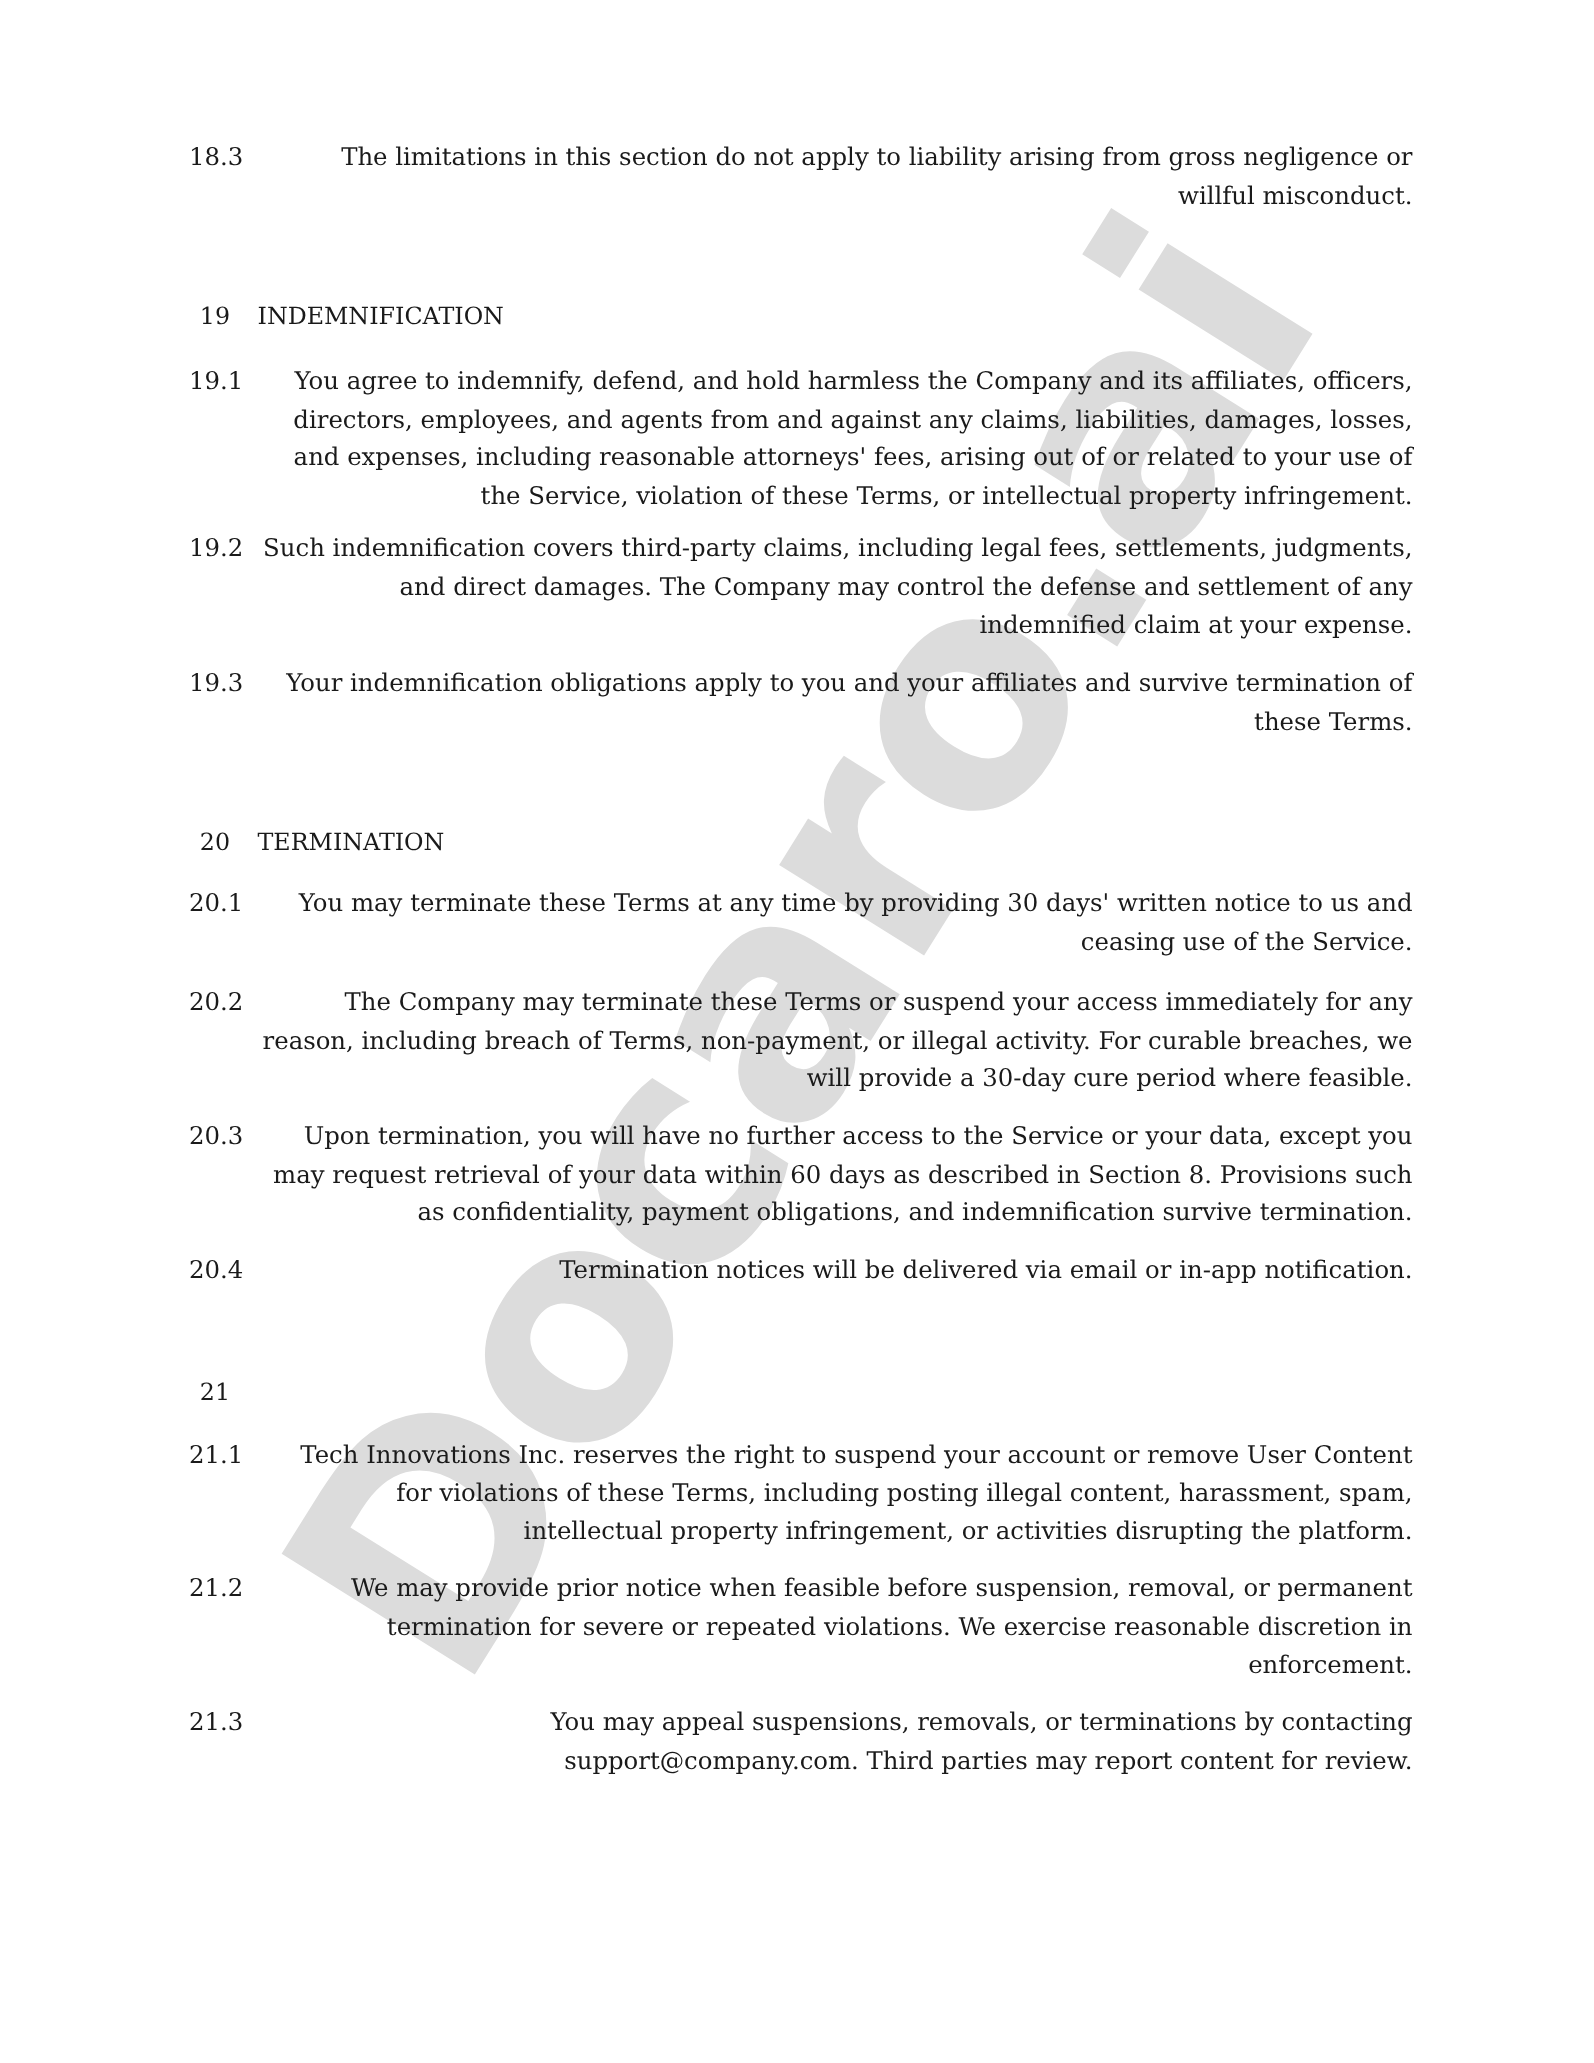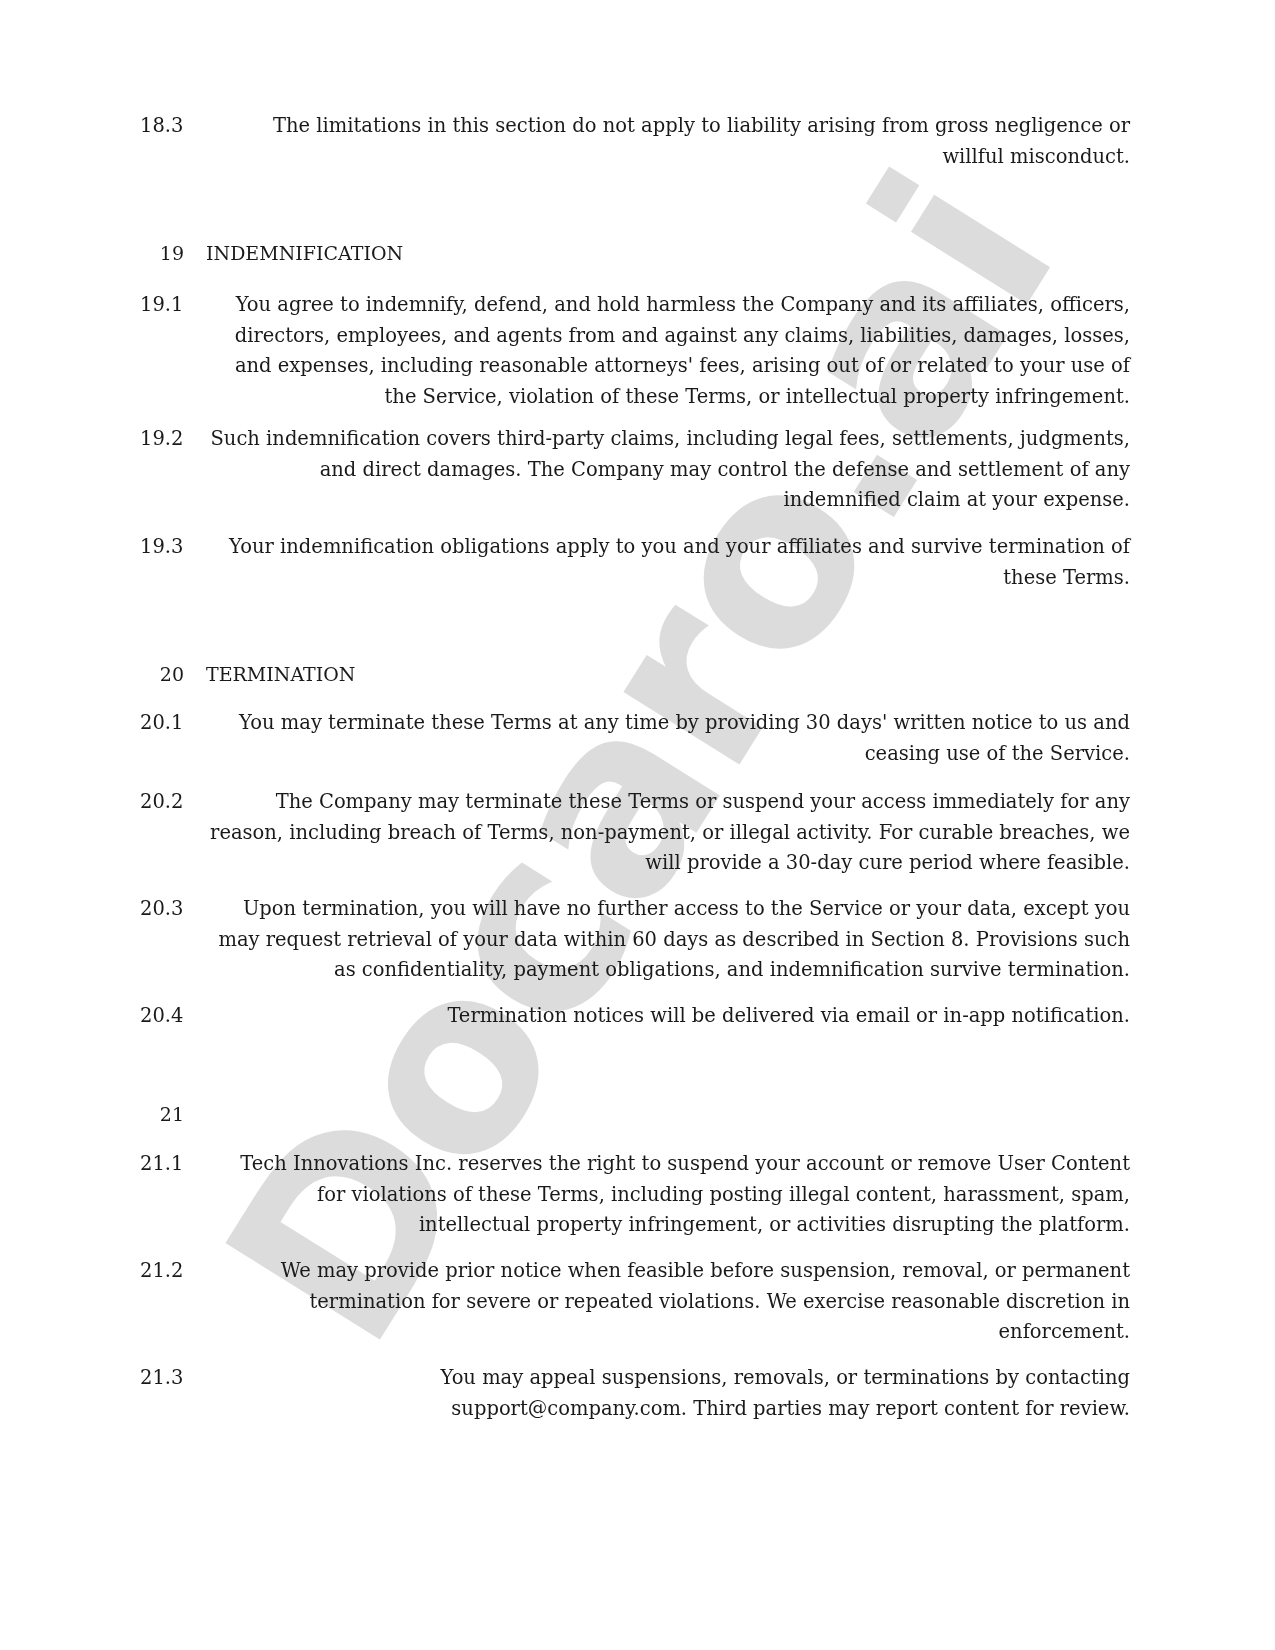--- a/index.html
+++ b/index.html
@@ -19,21 +19,21 @@
       white-space: nowrap;
       letter-spacing: -4px;
       z-index: 0;
       user-select: none;
     }
     .content { position: absolute; left: 0; top: 0; width: 1275px; z-index: 1; }
     .clause, .heading {
       position: absolute; left: 140px; width: 990px;
       display: flex; font-size: 19.5px; line-height: 30.5px;
     }
-    .clause .num { width: 66px; flex: 0 0 66px; text-align: left; }
+    .clause .num { width: 66px; flex: 0 0 66px; text-align: center; }
     .clause .text { flex: 1; padding-right: 0; text-align: right; }
     .heading { font-weight: normal; font-family: "DejaVu Serif", "Liberation Serif", serif; font-size: 19px; }
     .heading .num { width: 66px; flex: 0 0 66px; text-align: right; padding-right: 22px; box-sizing: border-box; padding-left: 0; }
   </style>
 </head>
 <body>
 
 <div class="watermark">Docaro.ai</div>
 
 <div class="content">

